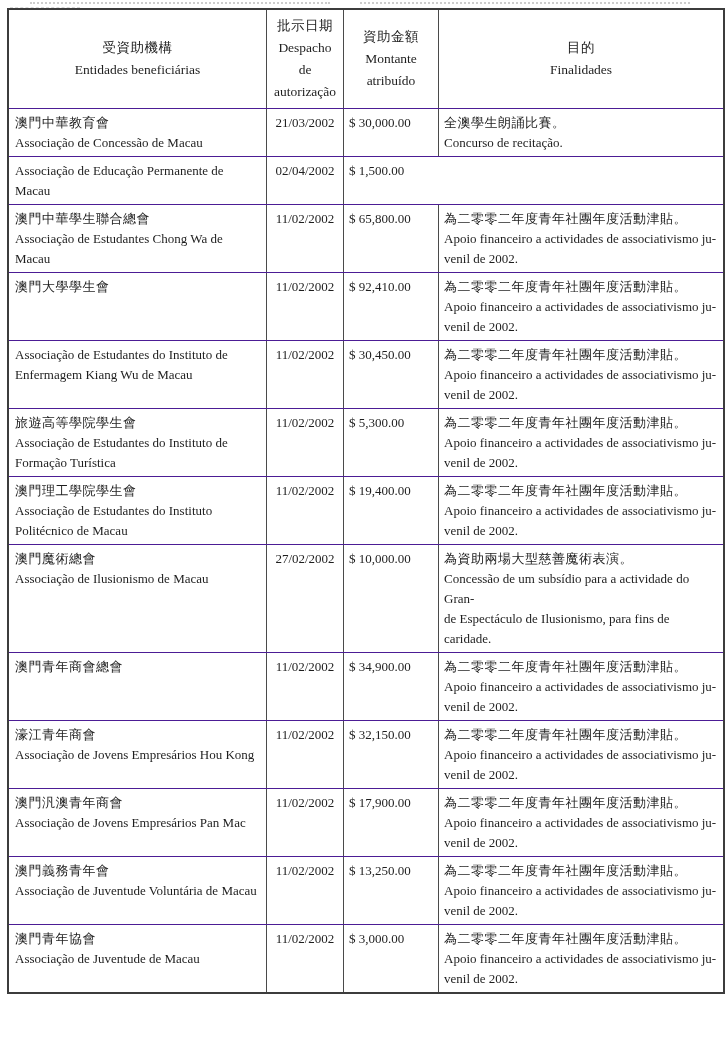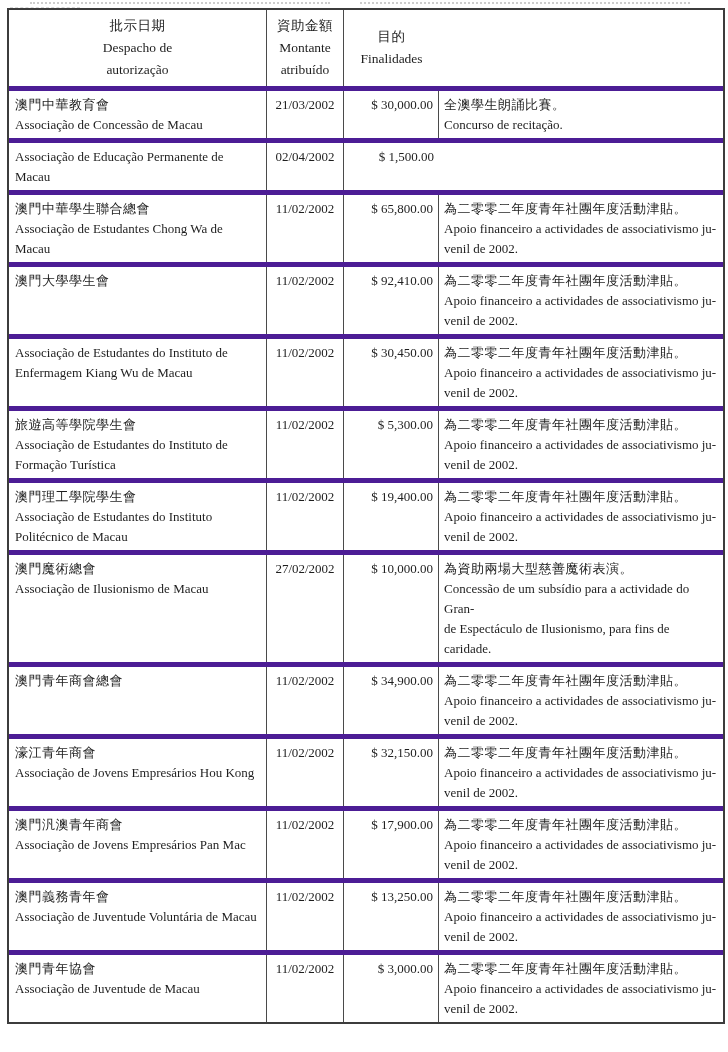--- a/index.html
+++ b/index.html
@@ -23,42 +23,46 @@
     display:grid;
     grid-template-columns:258px 77px 95px 1fr;
   }
   .th, .cell { box-sizing:border-box; }
   .th {
     padding:5px 4px; min-height:64px;
     display:flex; flex-direction:column; justify-content:center; align-items:center;
     text-align:center; font-size:13.5px; line-height:22px;
   }
   .th:not(:last-child), .cell:not(:last-child) { border-right:1px solid #4a4a4a; }
-  .tbody .row { border-top:5px solid #4c1d95; }
+  .tbody .row { border-top:1px solid #4c1d95; }
   .cell {
     padding:4px 5px 3px 5px;
     font-size:13px; line-height:20px;
   }
   .c-entity { padding-left:6px; }
   .c-date  { text-align:center; }
-  .c-amount{ text-align:right; padding-right:5px; }
+  .c-amount{ padding-right:5px; }
   .c-purpose { padding-left:5px; padding-right:6px; }
   .pre { white-space:pre-line; }
   .zh { letter-spacing:0.5px; }
 </style>
 </head>
 <body>
 
 <div class="artifact a1"></div>
 <div class="artifact a2"></div>
 <div class="artifact a3"></div>
 
 <div class="doc-table">
   <div class="thead">
     <div class="th">
+      <div class="zh">受資助機構</div>
+      <div>Entidades beneficiárias</div>
+    </div>
+    <div class="th">
       <div class="zh">批示日期</div>
       <div class="pre">Despacho de
 autorização</div>
     </div>
     <div class="th">
       <div class="zh">資助金額</div>
       <div class="pre">Montante
 atribuído</div>
     </div>
     <div class="th">

